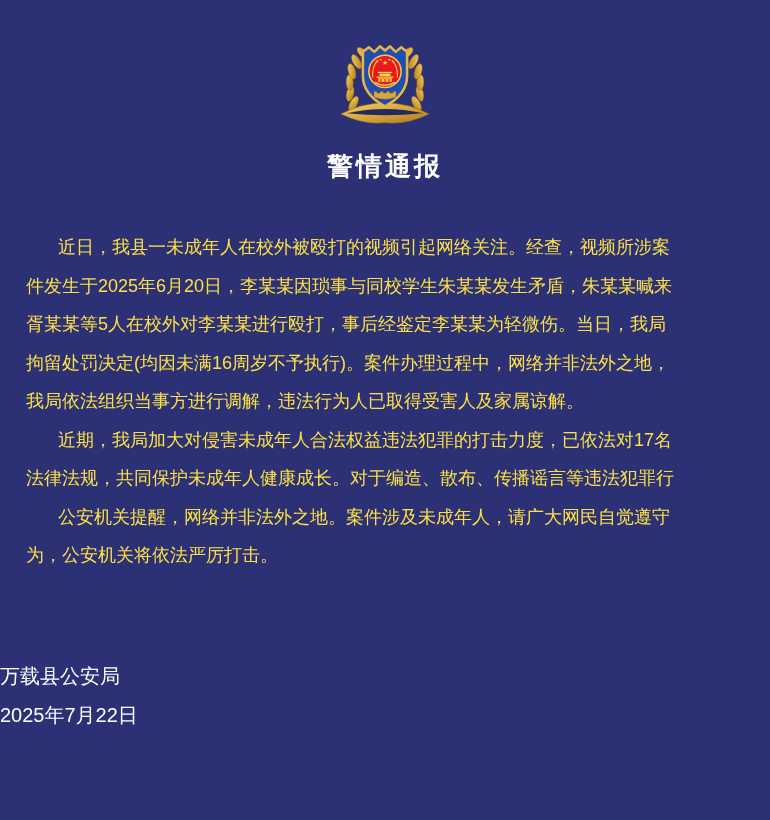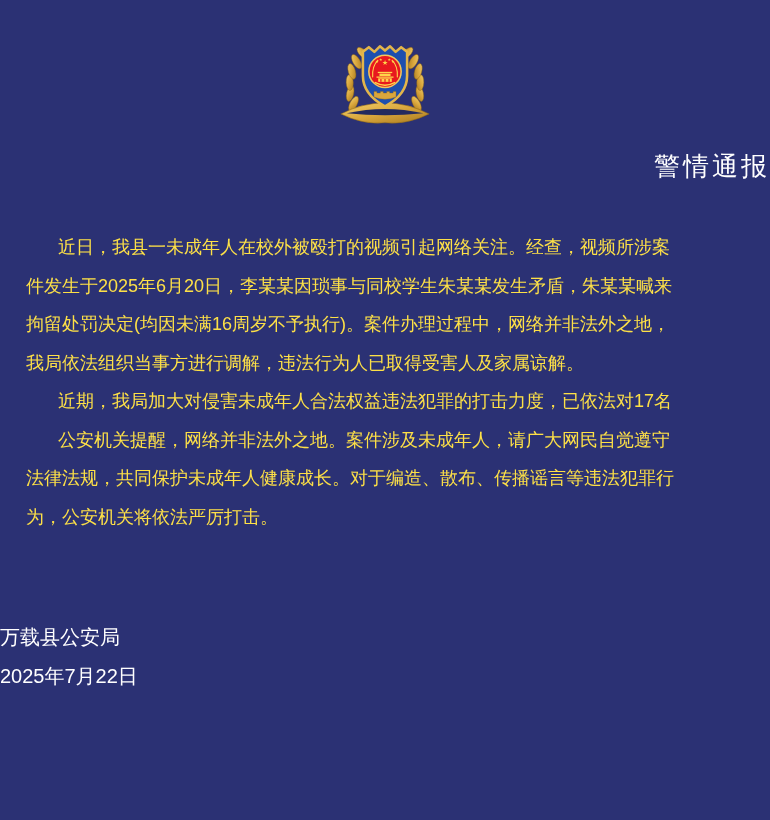--- a/index.html
+++ b/index.html
@@ -14,24 +14,24 @@
   .page { width: 770px; height: 820px; position: relative; }
 
   .badge-wrap {
     padding-top: 34px;
     text-align: center;
   }
   .badge-wrap svg { display: inline-block; }
 
   .notice-title {
     margin: 10px 0 0 0;
-    text-align: right;
+    text-align: center;
     font-size: 26px;
     line-height: 32px;
-    font-weight: normal;
+    font-weight: bold;
     letter-spacing: 3px;
     color: #ffffff;
   }
 
   .notice-body {
     margin-top: 46px;
     padding: 0 28px 0 26px;
     font-size: 18px;
     line-height: 38.5px;
     color: #fde047;
@@ -118,29 +118,30 @@
                Q60,79.5 47,74 Z" fill="#d9a63c" stroke="#8a6210" stroke-width="0.4"></path>
     </svg>
   </div>
 
   <h1 class="notice-title">警情通报</h1>
 
   <div class="notice-body">
       <div class="paragraph">
         <div class="line first">近日，我县一未成年人在校外被殴打的视频引起网络关注。经查，视频所涉案</div>
         <div class="line">件发生于2025年6月20日，李某某因琐事与同校学生朱某某发生矛盾，朱某某喊来</div>
+        <div class="line">胥某某等5人在校外对李某某进行殴打，事后经鉴定李某某为轻微伤。当日，我局</div>
         <div class="line">拘留处罚决定(均因未满16周岁不予执行)。案件办理过程中，网络并非法外之地，</div>
         <div class="line">我局依法组织当事方进行调解，违法行为人已取得受害人及家属谅解。</div>
       </div>
       <div class="paragraph">
         <div class="line first">近期，我局加大对侵害未成年人合法权益违法犯罪的打击力度，已依法对17名</div>
       </div>
       <div class="paragraph">
+        <div class="line">法律法规，共同保护未成年人健康成长。对于编造、散布、传播谣言等违法犯罪行</div>
         <div class="line first">公安机关提醒，网络并非法外之地。案件涉及未成年人，请广大网民自觉遵守</div>
-        <div class="line">法律法规，共同保护未成年人健康成长。对于编造、散布、传播谣言等违法犯罪行</div>
         <div class="line">为，公安机关将依法严厉打击。</div>
       </div>
     </div>
 
   <div class="signature">
     <div>万载县公安局</div>
     <div>2025年7月22日</div>
   </div>
 
 </div>

